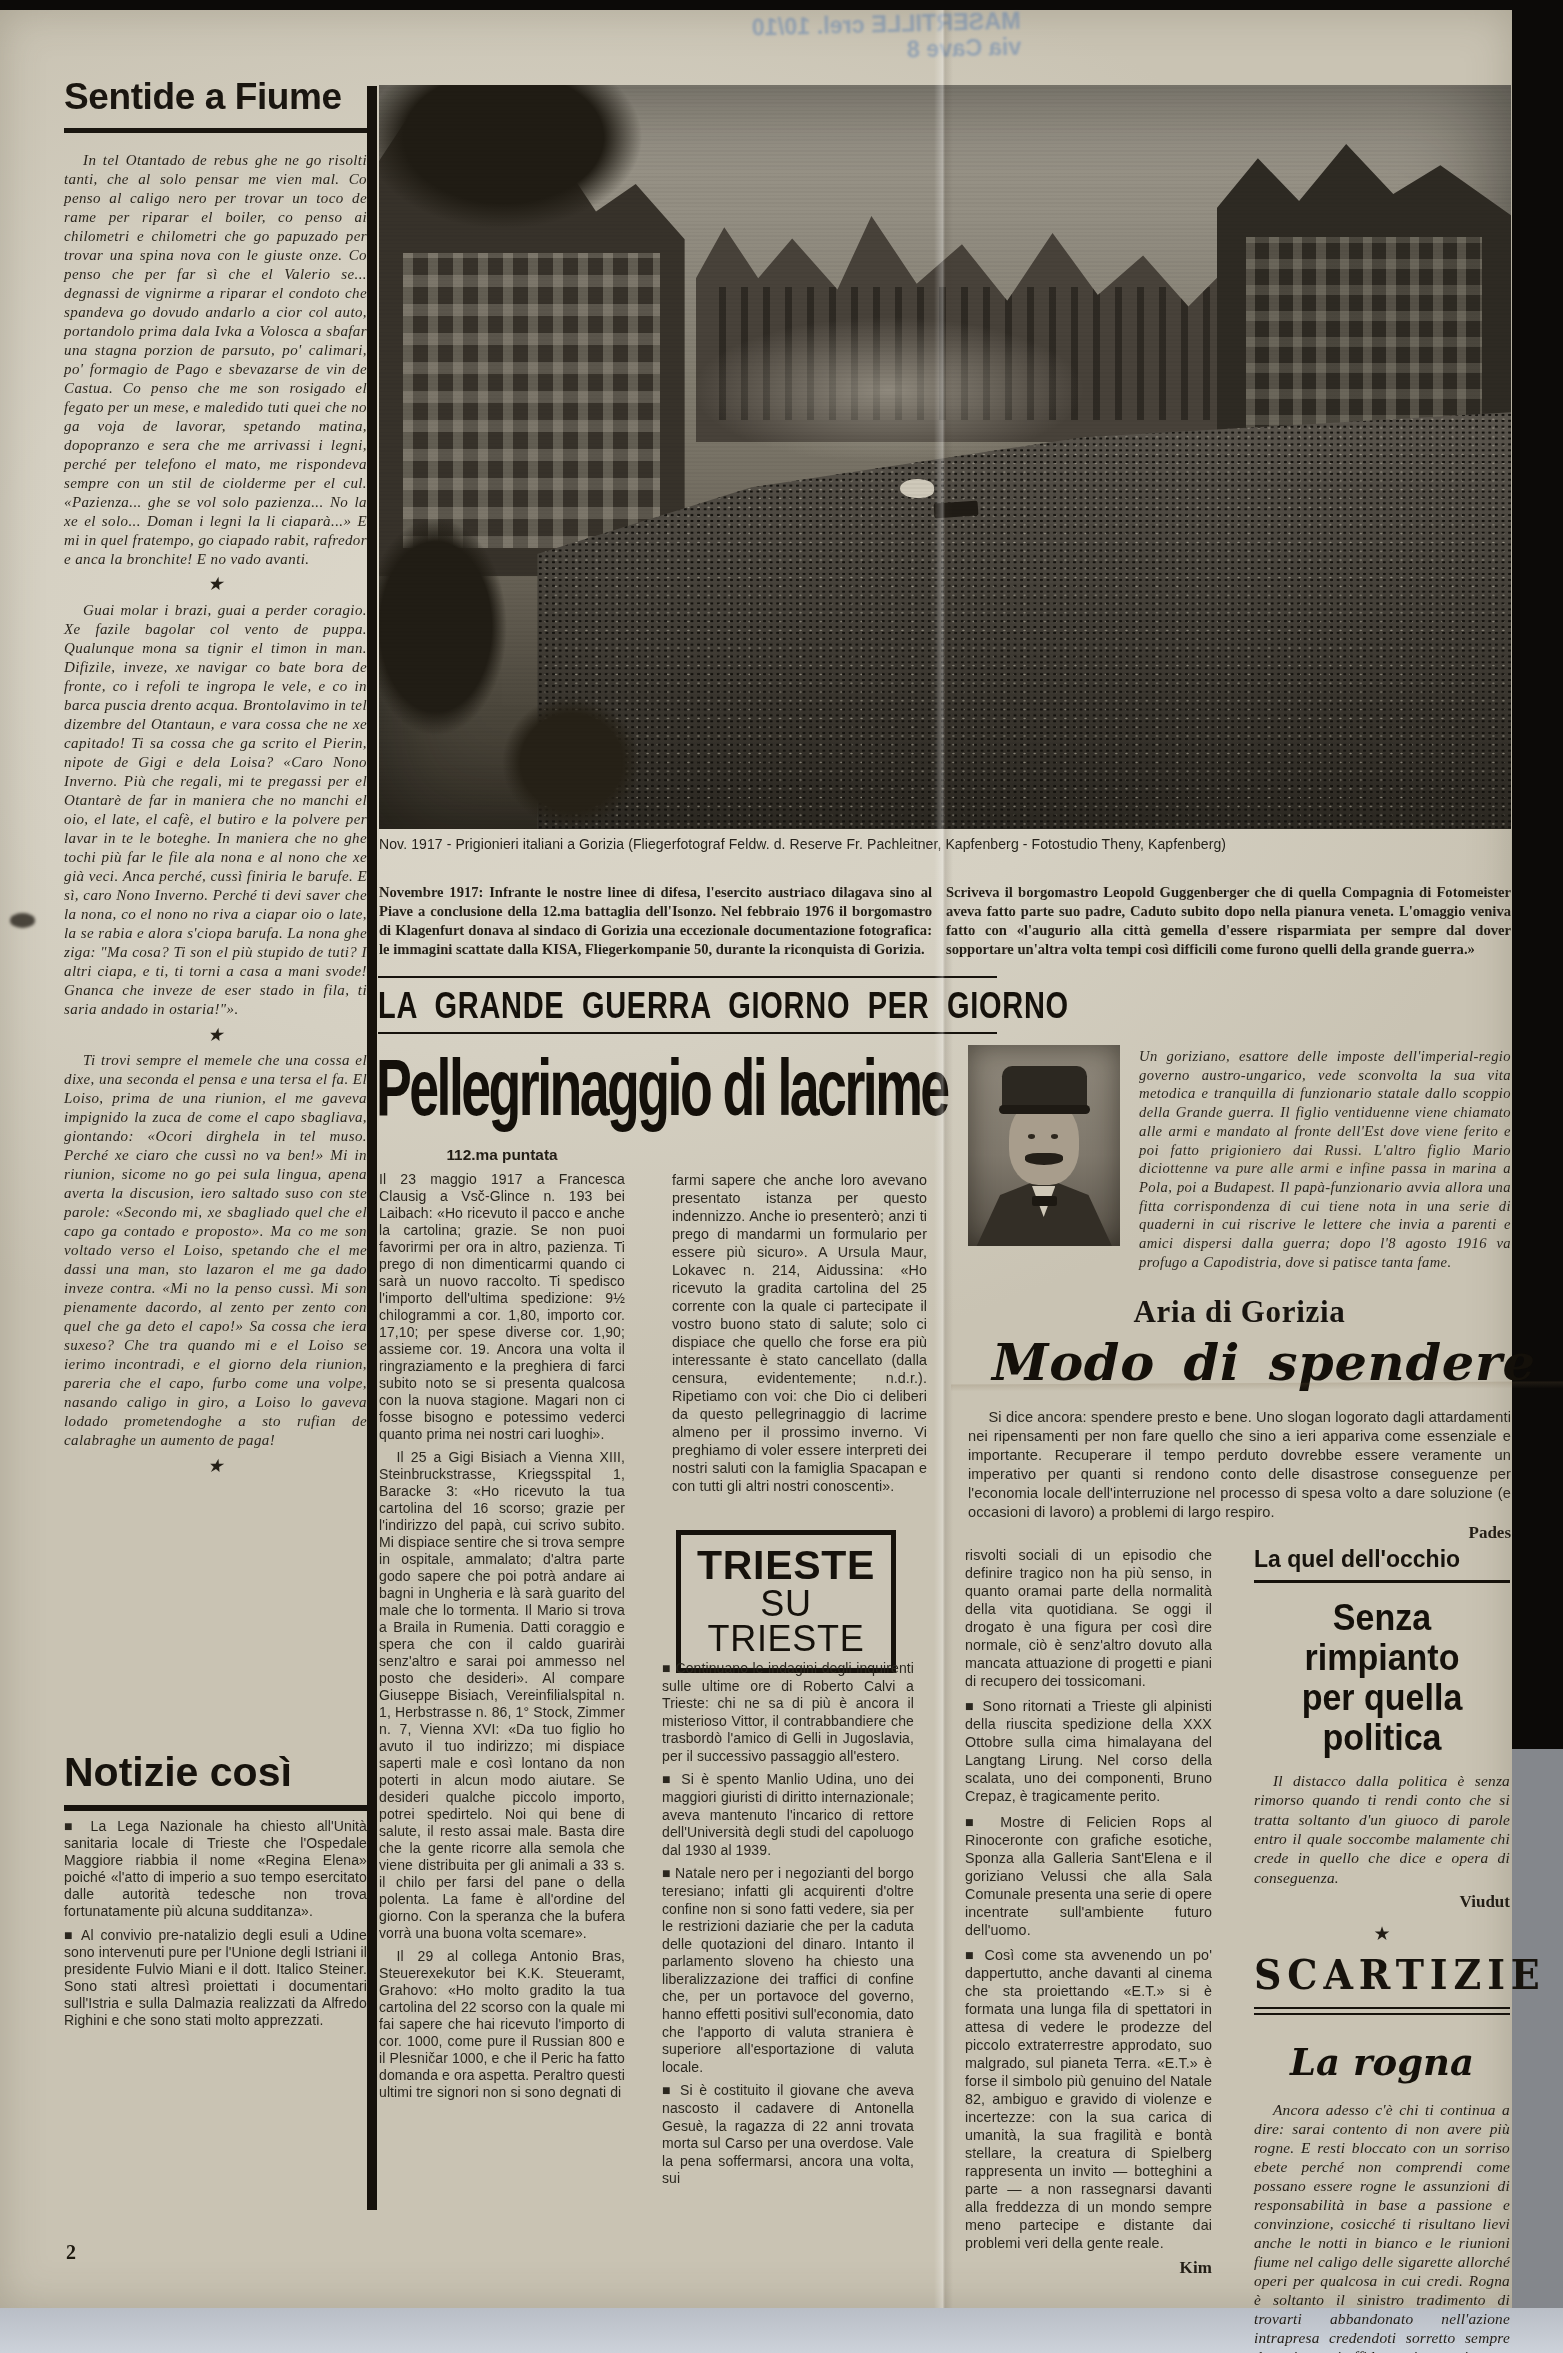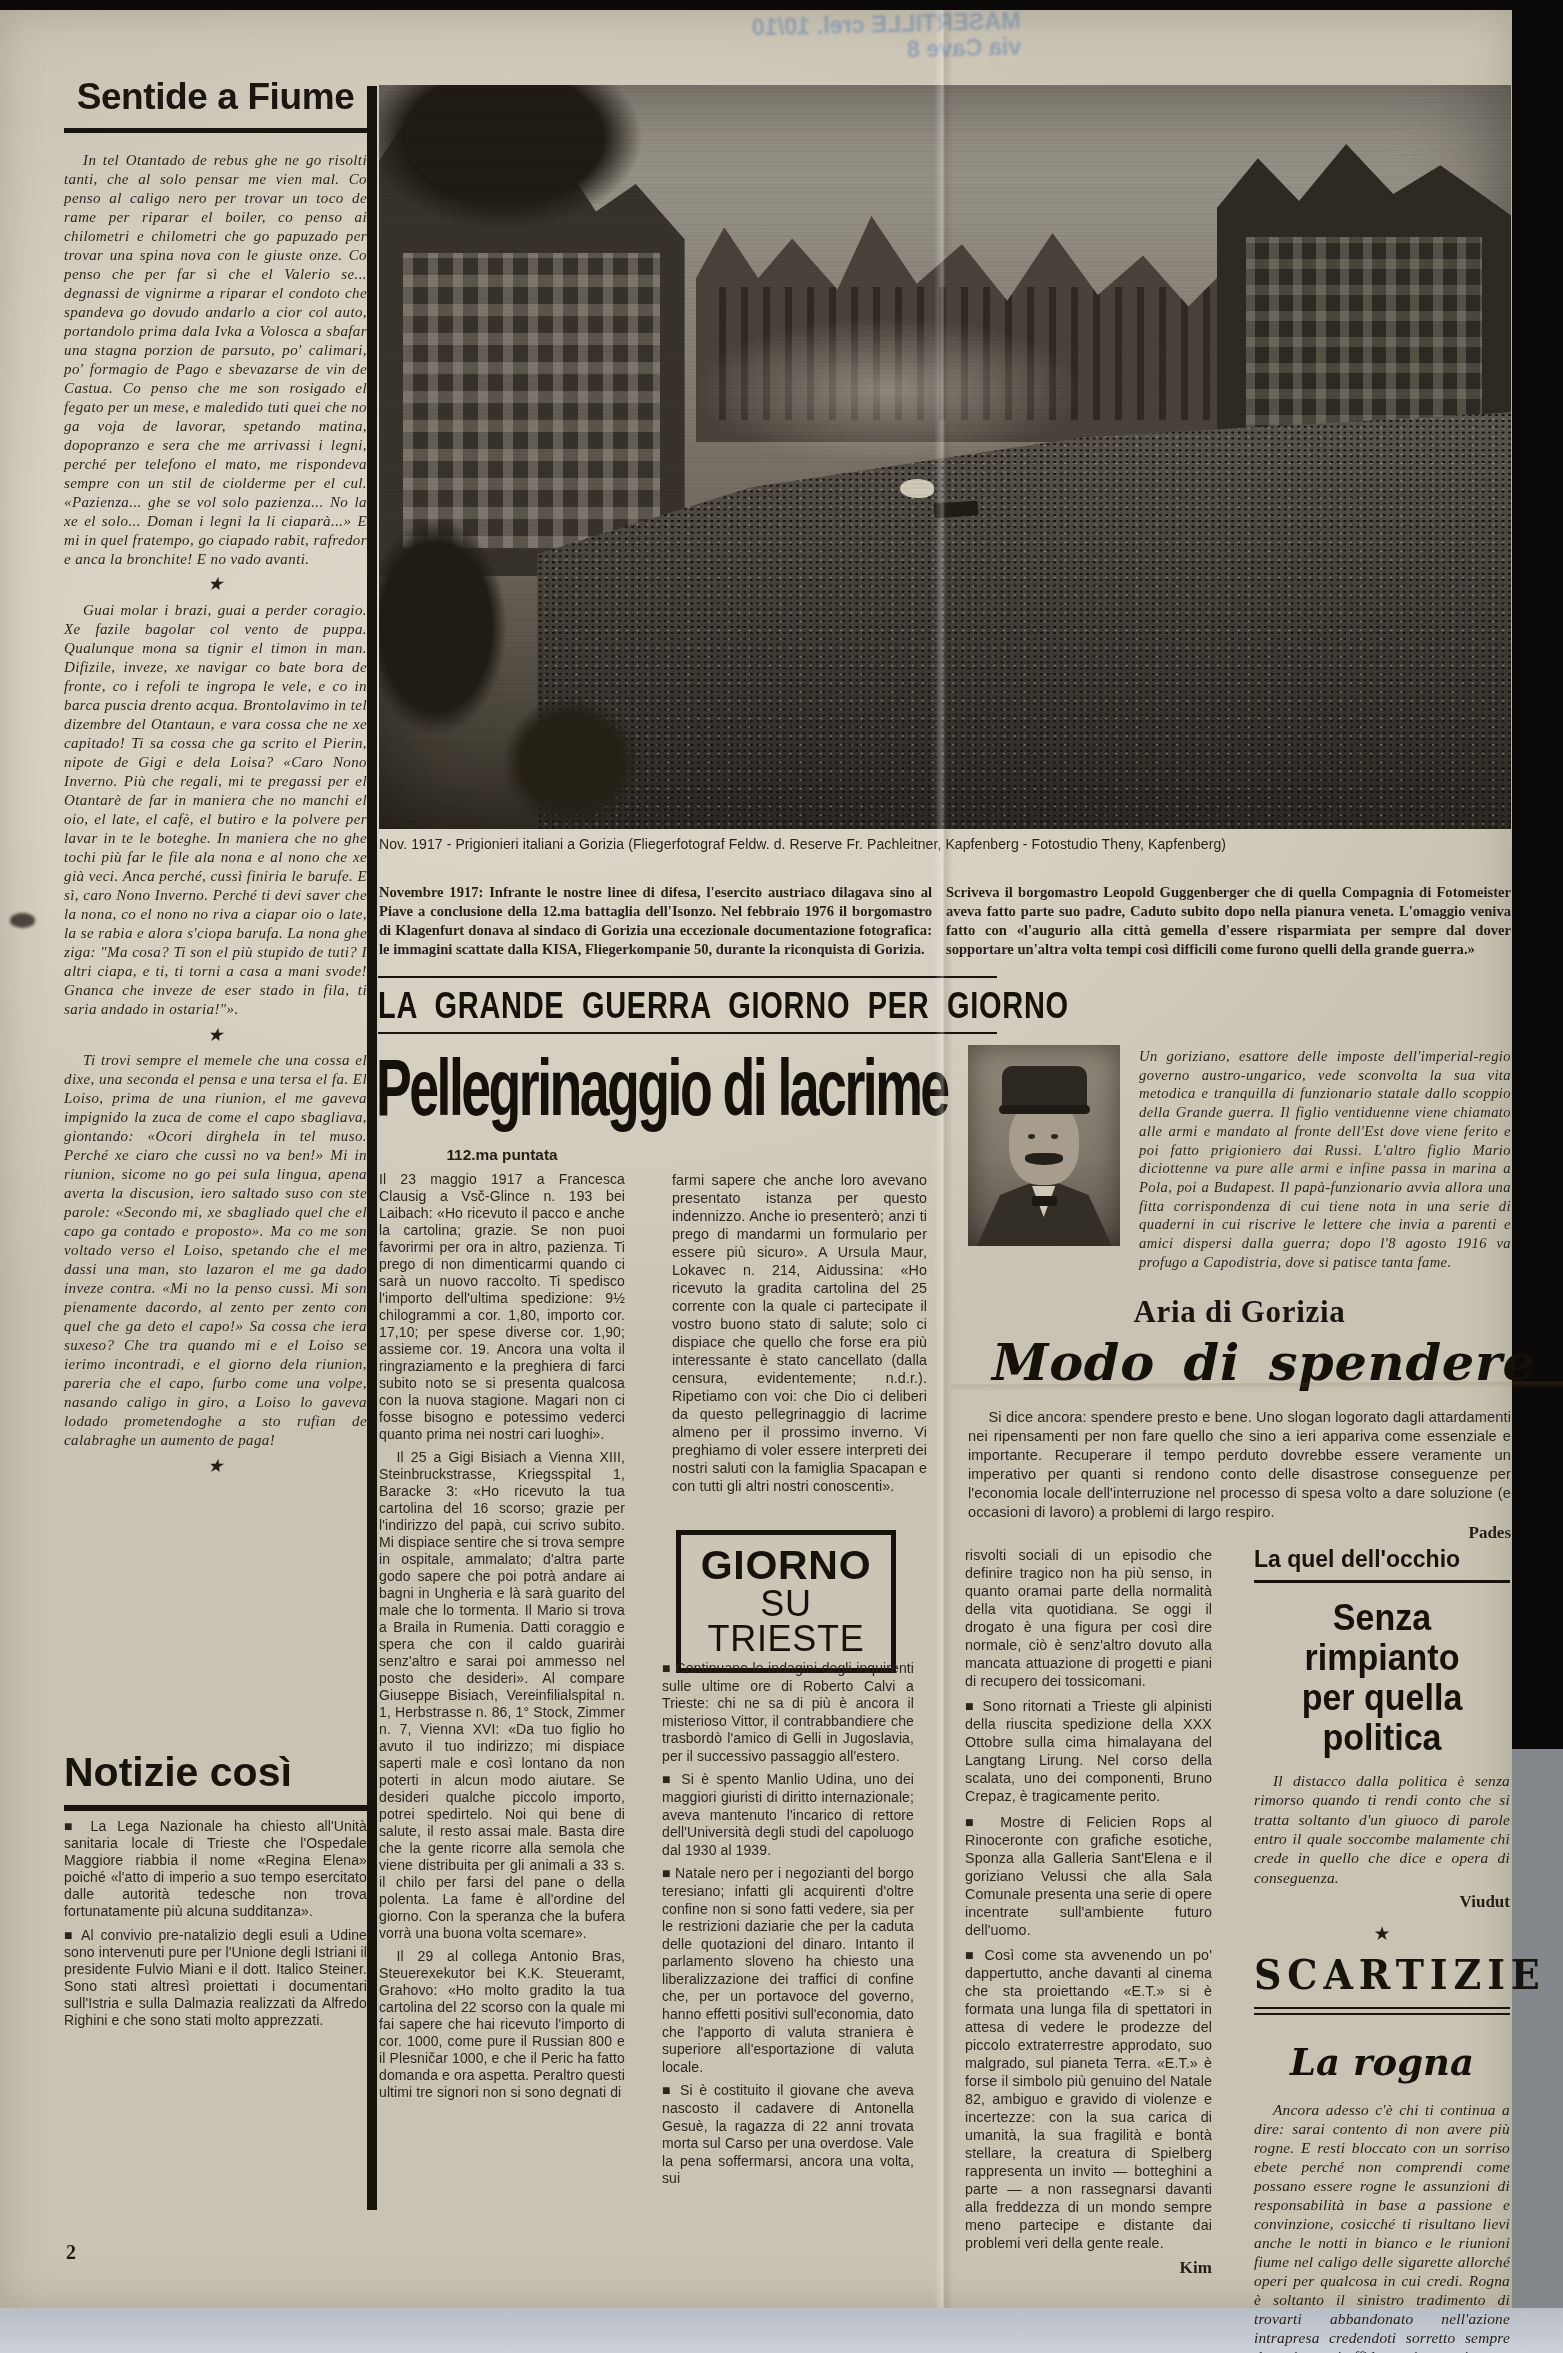--- a/index.html
+++ b/index.html
@@ -24,21 +24,21 @@
   .no-indent p:first-child{text-indent:0;}
   .lead{font-family:"Liberation Serif",serif;font-weight:bold;
         font-size:14.6px;line-height:19px;color:#231e16;}
   .star-sep{text-align:center;font-size:18.3px;margin:6.6px 0;color:#241f17;}
   .sig{font-family:"Liberation Serif",serif;font-weight:bold;font-size:17px;
        text-align:right;color:#231e16;margin-top:4.4px;}
 
   
   .col-left{left:64px;top:76px;width:303px;}
   .sentide-title{font-size:37px;font-weight:bold;letter-spacing:-0.4px;color:#1a1610;
-        margin:0 0 17.6px 0;padding-bottom:10.2px;border-bottom:5.1px solid #1a1610;text-align:center;}
+        margin:0 0 17.6px 0;padding-bottom:10.2px;border-bottom:5.1px solid #1a1610;}
   .notizie{left:64px;top:1749px;width:303px;}
   .notizie-title{font-size:41px;font-weight:bold;color:#17130d;margin:0 0 7.3px 0;
         padding-bottom:8.8px;border-bottom:6.6px solid #17130d;}
   .notizie .sans-body p{text-indent:0;margin-bottom:6.6px;}
   .pagenum{left:66px;top:2241px;font-family:"Liberation Serif",serif;
         font-weight:bold;font-size:20px;color:#1c180f;}
 
   .v-rule{left:367px;top:86px;width:9.5px;height:2124px;background:#16120c;}
 
   
@@ -237,21 +237,21 @@
   <div class="pelle-col1 abs sans-body just no-indent">
     <p>Il 23 maggio 1917 a Francesca Clausig a Vsč-Glince n. 193 bei Laibach: «Ho ricevuto il pacco e anche la cartolina; grazie. Se non puoi favorirmi per ora in altro, pazienza. Ti prego di non dimenticarmi quando ci sarà un nuovo raccolto. Ti spedisco l'importo dell'ultima spedizione: 9½ chilogrammi a cor. 1,80, importo cor. 17,10; per spese diverse cor. 1,90; assieme cor. 19. Ancora una volta il ringraziamento e la preghiera di farci subito noto se si presenta qualcosa con la nuova stagione. Magari non ci fosse bisogno e potessimo vederci quanto prima nei nostri cari luoghi».</p>
     <p>Il 25 a Gigi Bisiach a Vienna XIII, Steinbruckstrasse, Kriegsspital 1, Baracke 3: «Ho ricevuto la tua cartolina del 16 scorso; grazie per l'indirizzo del papà, cui scrivo subito. Mi dispiace sentire che si trova sempre in ospitale, ammalato; d'altra parte godo sapere che poi potrà andare ai bagni in Ungheria e là sarà guarito del male che lo tormenta. Il Mario si trova a Braila in Rumenia. Datti coraggio e spera che con il caldo guarirài senz'altro e sarai poi ammesso nel posto che desideri». Al compare Giuseppe Bisiach, Vereinfilialspital n. 1, Herbstrasse n. 86, 1° Stock, Zimmer n. 7, Vienna XVI: «Da tuo figlio ho avuto il tuo indirizzo; mi dispiace saperti male e così lontano da non poterti in alcun modo aiutare. Se desideri qualche piccolo importo, potrei spedirtelo. Noi qui bene di salute, il resto assai male. Basta dire che la gente ricorre alla semola che viene distribuita per gli animali a 33 s. il chilo per farsi del pane o della polenta. La fame è all'ordine del giorno. Con la speranza che la bufera vorrà una buona volta scemare».</p>
     <p>Il 29 al collega Antonio Bras, Steuerexekutor bei K.K. Steueramt, Grahovo: «Ho molto gradito la tua cartolina del 22 scorso con la quale mi fai sapere che hai ricevuto l'importo di cor. 1000, come pure il Russian 800 e il Plesničar 1000, e che il Peric ha fatto domanda e ora aspetta. Peraltro questi ultimi tre signori non si sono degnati di</p>
   </div>
   <div class="pelle-col2 abs sans-body just no-indent">
     <p>farmi sapere che anche loro avevano presentato istanza per questo indennizzo. Anche io presenterò; anzi ti prego di mandarmi un formulario per essere più sicuro». A Ursula Maur, Lokavec n. 214, Aidussina: «Ho ricevuto la gradita cartolina del 25 corrente con la quale ci partecipate il vostro buono stato di salute; solo ci dispiace che quello che forse era più interessante è stato cancellato (dalla censura, evidentemente; n.d.r.). Ripetiamo con voi: che Dio ci deliberi da questo pellegrinaggio di lacrime almeno per il prossimo inverno. Vi preghiamo di voler essere interpreti dei nostri saluti con la famiglia Spacapan e con tutti gli altri nostri conoscenti».</p>
   </div>
 
   <div class="abbaino abs">
-    <div class="l1">GIORNO</div>
+    <div class="l1">TRIESTE</div>
     <div class="l2">SU TRIESTE</div>
   </div>
   <div class="abbaino-items abs sans-body just">
     <p>■  Continuano le indagini degli inquirenti sulle ultime ore di Roberto Calvi a Trieste: chi ne sa di più è ancora il misterioso Vittor, il contrabbandiere che trasbordò l'amico di Gelli in Jugoslavia, per il successivo passaggio all'estero.</p>
     <p>■  Si è spento Manlio Udina, uno dei maggiori giuristi di diritto internazionale; aveva mantenuto l'incarico di rettore dell'Università degli studi del capoluogo dal 1930 al 1939.</p>
     <p>■  Natale nero per i negozianti del borgo teresiano; infatti gli acquirenti d'oltre confine non si sono fatti vedere, sia per le restrizioni daziarie che per la caduta delle quotazioni del dinaro. Intanto il parlamento sloveno ha chiesto una liberalizzazione dei traffici di confine che, per un portavoce del governo, hanno effetti positivi sull'economia, dato che l'apporto di valuta straniera è superiore all'esportazione di valuta locale.</p>
     <p>■  Si è costituito il giovane che aveva nascosto il cadavere di Antonella Gesuè, la ragazza di 22 anni trovata morta sul Carso per una overdose. Vale la pena soffermarsi, ancora una volta, sui</p>
   </div>
 
   <div class="portrait abs">

